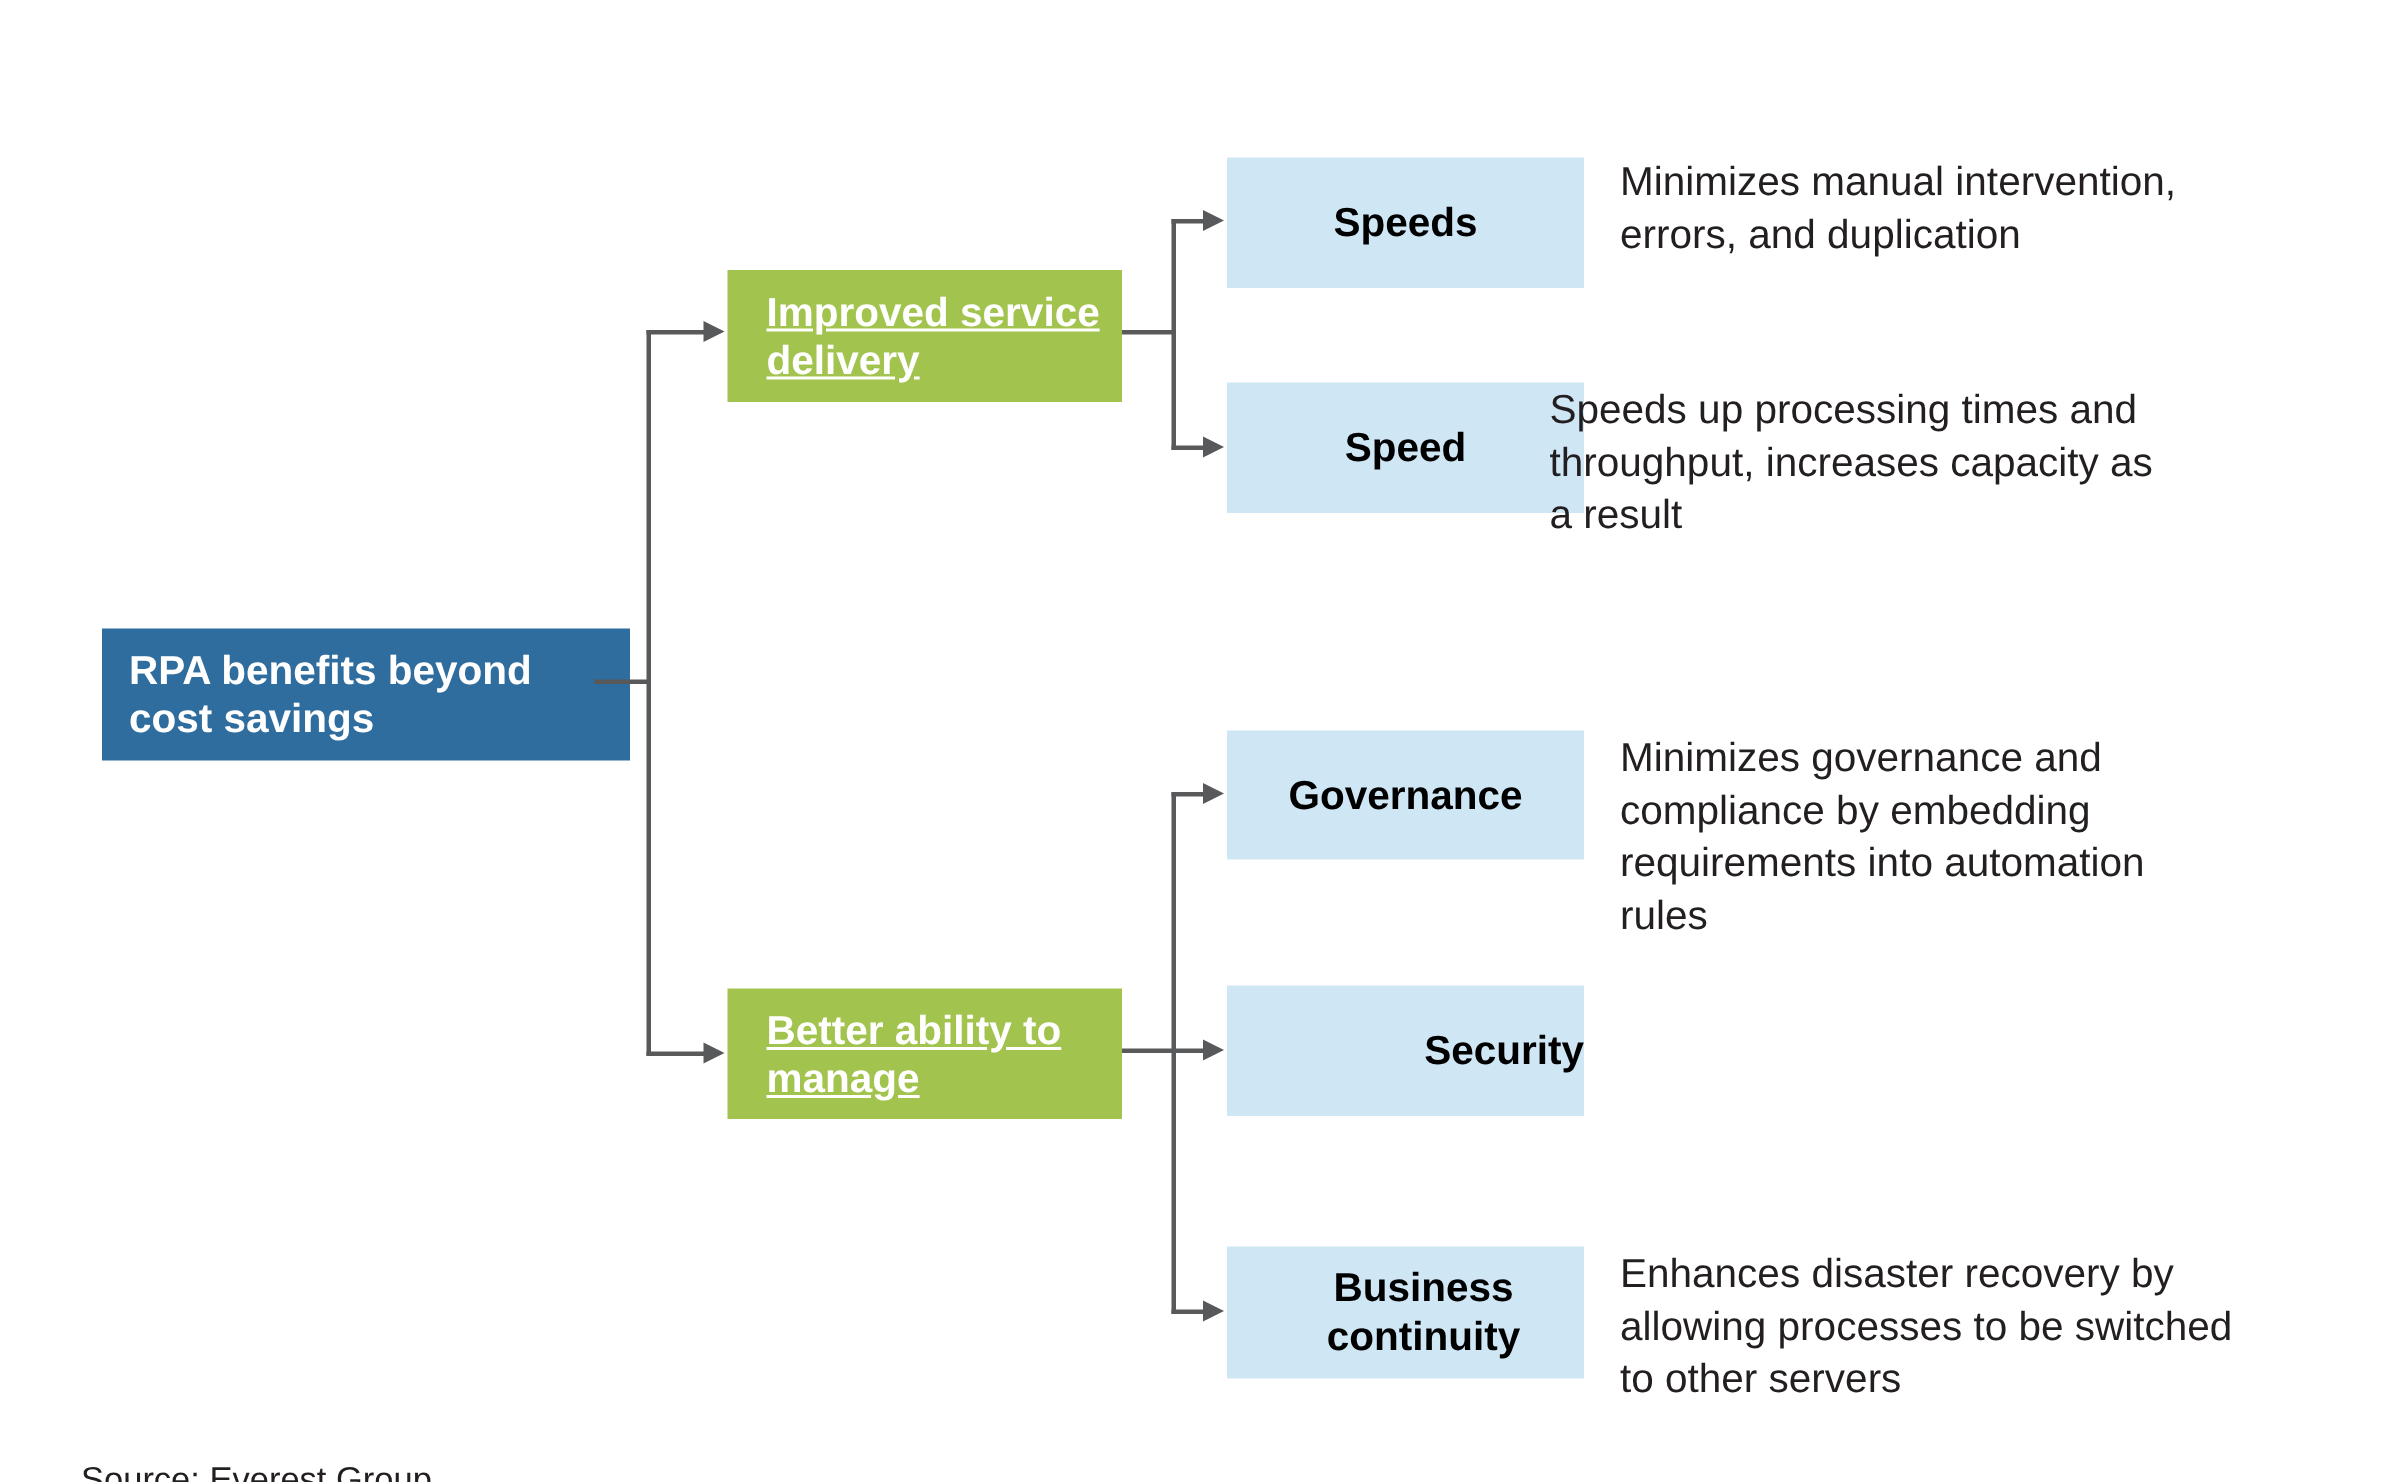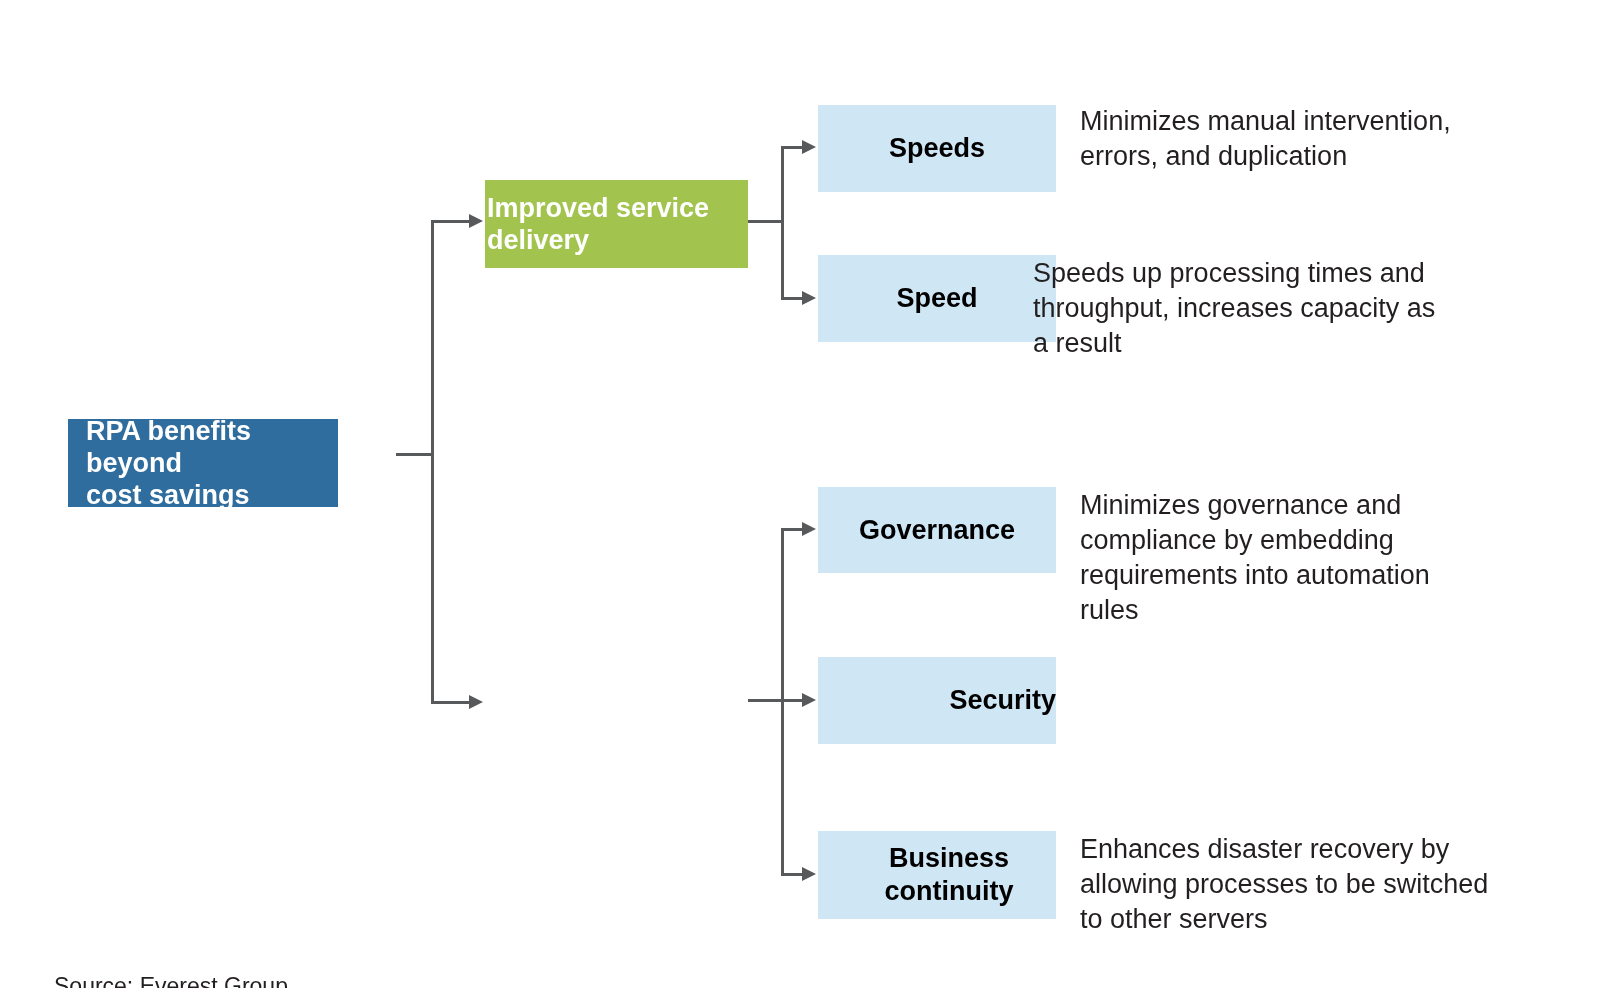--- a/index.html
+++ b/index.html
@@ -23,21 +23,22 @@
   .root-box{
     background:var(--c-root);
     color:var(--c-text-light);
     font-weight:bold;font-size:27px;line-height:32px;
     padding-left:18px;
   }
   .branch-box{
     background:var(--c-branch);
     color:var(--c-text-light);
     font-weight:bold;font-size:27px;line-height:32px;
-    padding-left:2px;
+    padding-left:26px;
+    text-decoration:underline;
   }
   .leaf-box{
     background:var(--c-leaf);
     color:#000000;
     font-weight:bold;font-size:27px;line-height:33px;
     justify-content:center;text-align:center;
   }
   .desc{
     position:absolute;
     font-size:27px;line-height:35px;
@@ -55,28 +56,32 @@
     position:absolute;
     left:54px;top:973px;
     font-size:23px;color:var(--c-text);
   }
 </style>
 </head>
 <body>
 
 <div class="page">
 
-  <div class="node root-box" style="left:68px;top:419px;width:270px;height:88px;">
+  <div class="node root-box" style="left:68px;top:419px;width:352px;height:88px;">
     <span>RPA benefits beyond
 cost savings</span>
   </div>
 
   <div class="node branch-box" style="left:485px;top:180px;width:263px;height:88px;">
     <span>Improved service
 delivery</span>
+  </div>
+  <div class="node branch-box" style="left:485px;top:659px;width:263px;height:87px;">
+    <span>Better ability to
+manage</span>
   </div>
 
   <div class="node leaf-box" style="left:818px;top:105px;width:238px;height:87px;">
     <span>Speeds</span>
   </div>
   <div class="node leaf-box" style="left:818px;top:255px;width:238px;height:87px;">
     <span>Speed</span>
   </div>
   <div class="node leaf-box" style="left:818px;top:487px;width:238px;height:86px;">
     <span>Governance</span>

